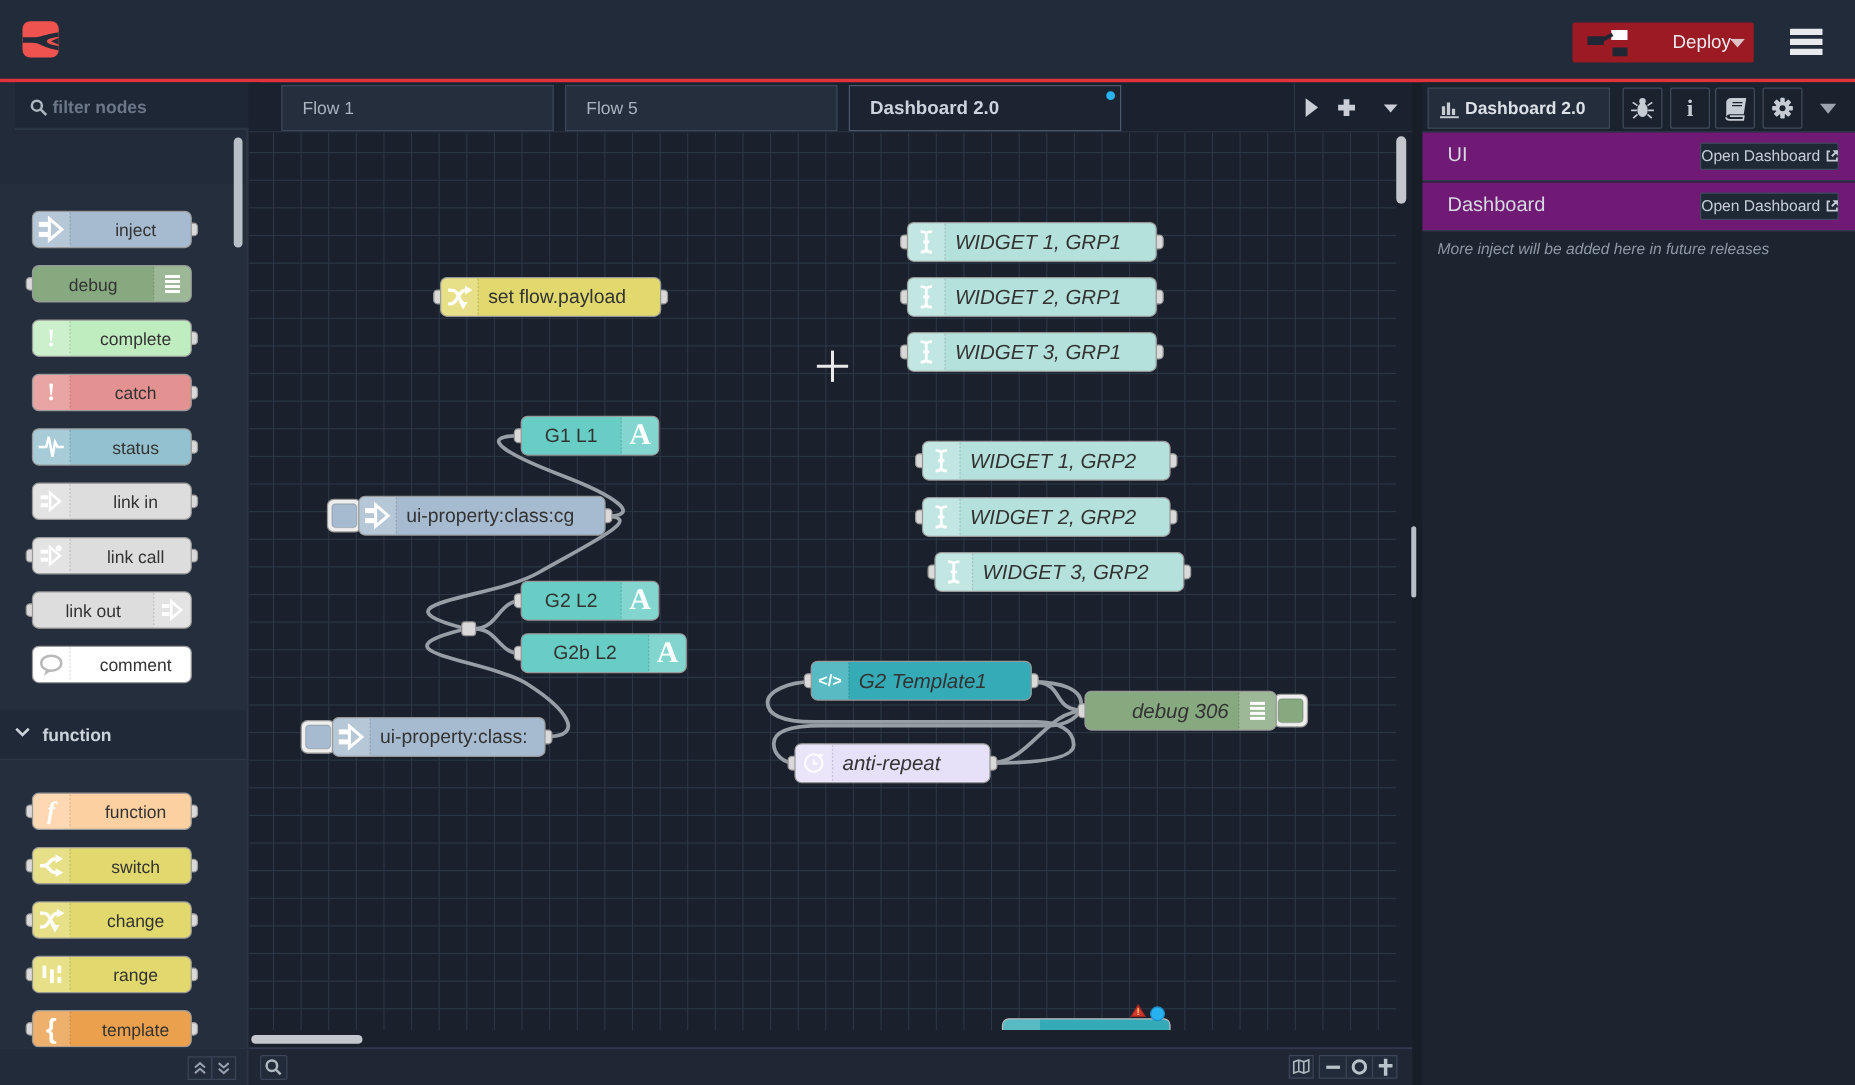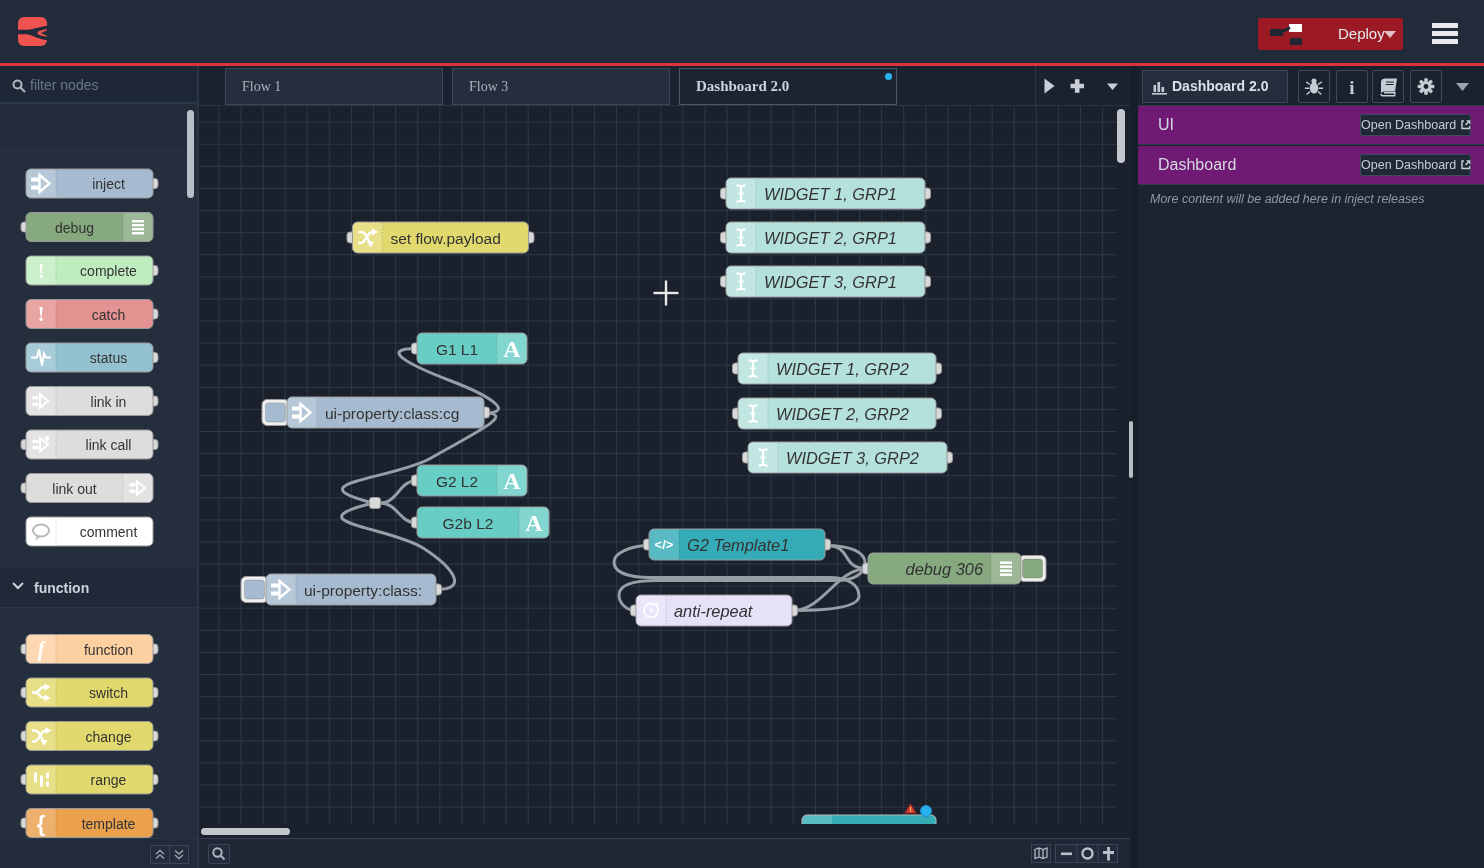--- a/index.html
+++ b/index.html
@@ -7,32 +7,32 @@
 #header { position:absolute; left:0; top:0; width:1484px; height:63px; background:#212b39; }
 #redline { position:absolute; left:0; top:63px; width:1484px; height:3px; background:#e0313d; }
 #logo { position:absolute; left:18px; top:17px; width:29px; height:29px; border-radius:6px; background:#ee5350; }
 #title { position:absolute; left:62px; top:0; height:63px; line-height:63px; color:#f2f4f6; font-size:22px; }
 #deploy { position:absolute; left:1258px; top:18px; width:145px; height:32px; background:#9b1a24; border-radius:2px; }
 #deploy .txt { position:absolute; left:56px; top:0; height:14px; line-height:32px; color:#e8ebef; font-size:15px;margin-left:24px; }
 #burger div { width:26px; height:5px; background:#e8eaed; margin-bottom:3px; border-radius:0.5px; }
 #burger { position:absolute; left:1432px; top:23px; }
 
 #palette { position:absolute; left:0; top:66px; width:199px; height:802px; background:#212b39; border-right:2px solid #2b3644; }
-#psearch { position:absolute; left:0; top:0; width:197px; height:38px; border-bottom:2px solid #2b3644; background:#1d2735; }
+#psearch { position:absolute; left:12px; top:0; width:197px; height:38px; border-bottom:2px solid #2b3644; background:#1d2735;font-weight:bold; }
 #psearch span { position:absolute; left:30px; top:0; height:38px; line-height:38px; color:#6b7689; font-size:14px; }
 .cat { position:absolute; left:0; width:197px; height:40px; background:#1f2937; border-bottom:1px solid #2b3644; color:#ccd3db; font-weight:bold; font-size:14px; }
 .cat span { position:absolute; left:34px; top:0; height:40px; line-height:40px; }
 .cat svg { position:absolute; left:12px; top:14px; }
 .sec { position:absolute; left:0; width:197px; background:#242e3d; }
 #pfoot { position:absolute; left:0; top:772px; width:197px; height:30px; background:#212b39; border-top:1px solid #2b3644; }
 .pbtn { position:absolute; top:6px; width:20px; height:19px; border:1px solid #3a4559; background:#222c3a; }
 #pscroll { position:absolute; left:187px; top:44px; width:7px; height:88px; border-radius:3.5px; background:#b9bfc7; }
 
 #tabbar { position:absolute; left:199px; top:66px; width:931px; height:40px; background:#19222e; border-bottom:1px solid #2b3644; }
-.tab { position:absolute; top:2px; height:37px; width:218px; background:#242e3c; border:1px solid #3a4659; color:#a9b2be; font-size:14px;font-family:Liberation Serif, serif; }
+.tab { position:absolute; top:2px; height:37px; width:218px; background:#242e3c; border:1px solid #3a4659; color:#a9b2be; font-size:14px; }
 .tab span { position:absolute; left:16px; top:0; height:35px; line-height:35px; }
 .tab.active { background:#1c2431; border-color:#4a5669; color:#ccd3dc; font-weight:bold; font-size:15px; }
 #tabctl { position:absolute; right:0; top:0; height:40px; width:95px; border-left:1px solid #2b3644; }
 
 #canvas { position:absolute; left:199px; top:106px; width:931px; height:732px; background:#1a212d; overflow:hidden; }
 #grid { position:absolute; left:0; top:0; width:918px; height:718px;
   background-image:linear-gradient(to right,#2c3847 1px,transparent 1px),linear-gradient(to bottom,#2c3847 1px,transparent 1px);
   background-size:22.1px 22.1px; background-position:19.4px 15.7px; }
 #wsfoot { position:absolute; left:199px; top:838px; width:931px; height:30px; background:#1f2734; border-top:1px solid #3a3f55; }
 .fbtn { position:absolute; border:1px solid #3a4559; background:#212b39; }
@@ -254,21 +254,21 @@
           </g>
         </svg></div>
   </div>
 </div>
 
 <div id="tabbar">
   <div class="tab" style="left:26px">
       <span>Flow 1</span>
     </div>
   <div class="tab" style="left:253px">
-      <span>Flow 3</span>
+      <span>Flow 5</span>
     </div>
   <div class="tab active" style="left:480px">
       <span>Dashboard 2.0</span>
      <div style="position:absolute;right:4px;top:4px;width:7px;height:7px;border-radius:50%;background:#29b3ef"></div>
   </div>
   <div id="tabctl">
     <svg width="95" height="40">
       <path d="M8.5,12.5 l10,7.5 -10,7.5 z" fill="#c9ced6"></path>
       <path d="M34.5,20 h13.5 M41.2,13.3 v13.4" stroke="#c9ced6" stroke-width="4.6"></path>
       <path d="M71,17.5 h11 l-5.5,6.5 z" fill="#c9ced6"></path>
@@ -565,14 +565,14 @@
         </svg></div>
     </div>
   <div class="sbrow" style="top:80px">
       <span class="lbl">Dashboard</span>
       <div class="odbtn">Open Dashboard <svg width="11" height="11" style="vertical-align:-1px">
           <path d="M4,2 H2 V9.5 H9.5 V7" fill="none" stroke="#c6cdd6" stroke-width="1.4"></path>
           <path d="M6,1.2 h4.3 v4.3 z" fill="#c6cdd6"></path>
           <line x1="5.5" y1="6" x2="9" y2="2.5" stroke="#c6cdd6" stroke-width="1.6"></line>
         </svg></div>
     </div>
-  <div id="sbnote">More content will be added here in inject releases</div>
+  <div id="sbnote">More inject will be added here in future releases</div>
 </div>
 
 </body></html>

